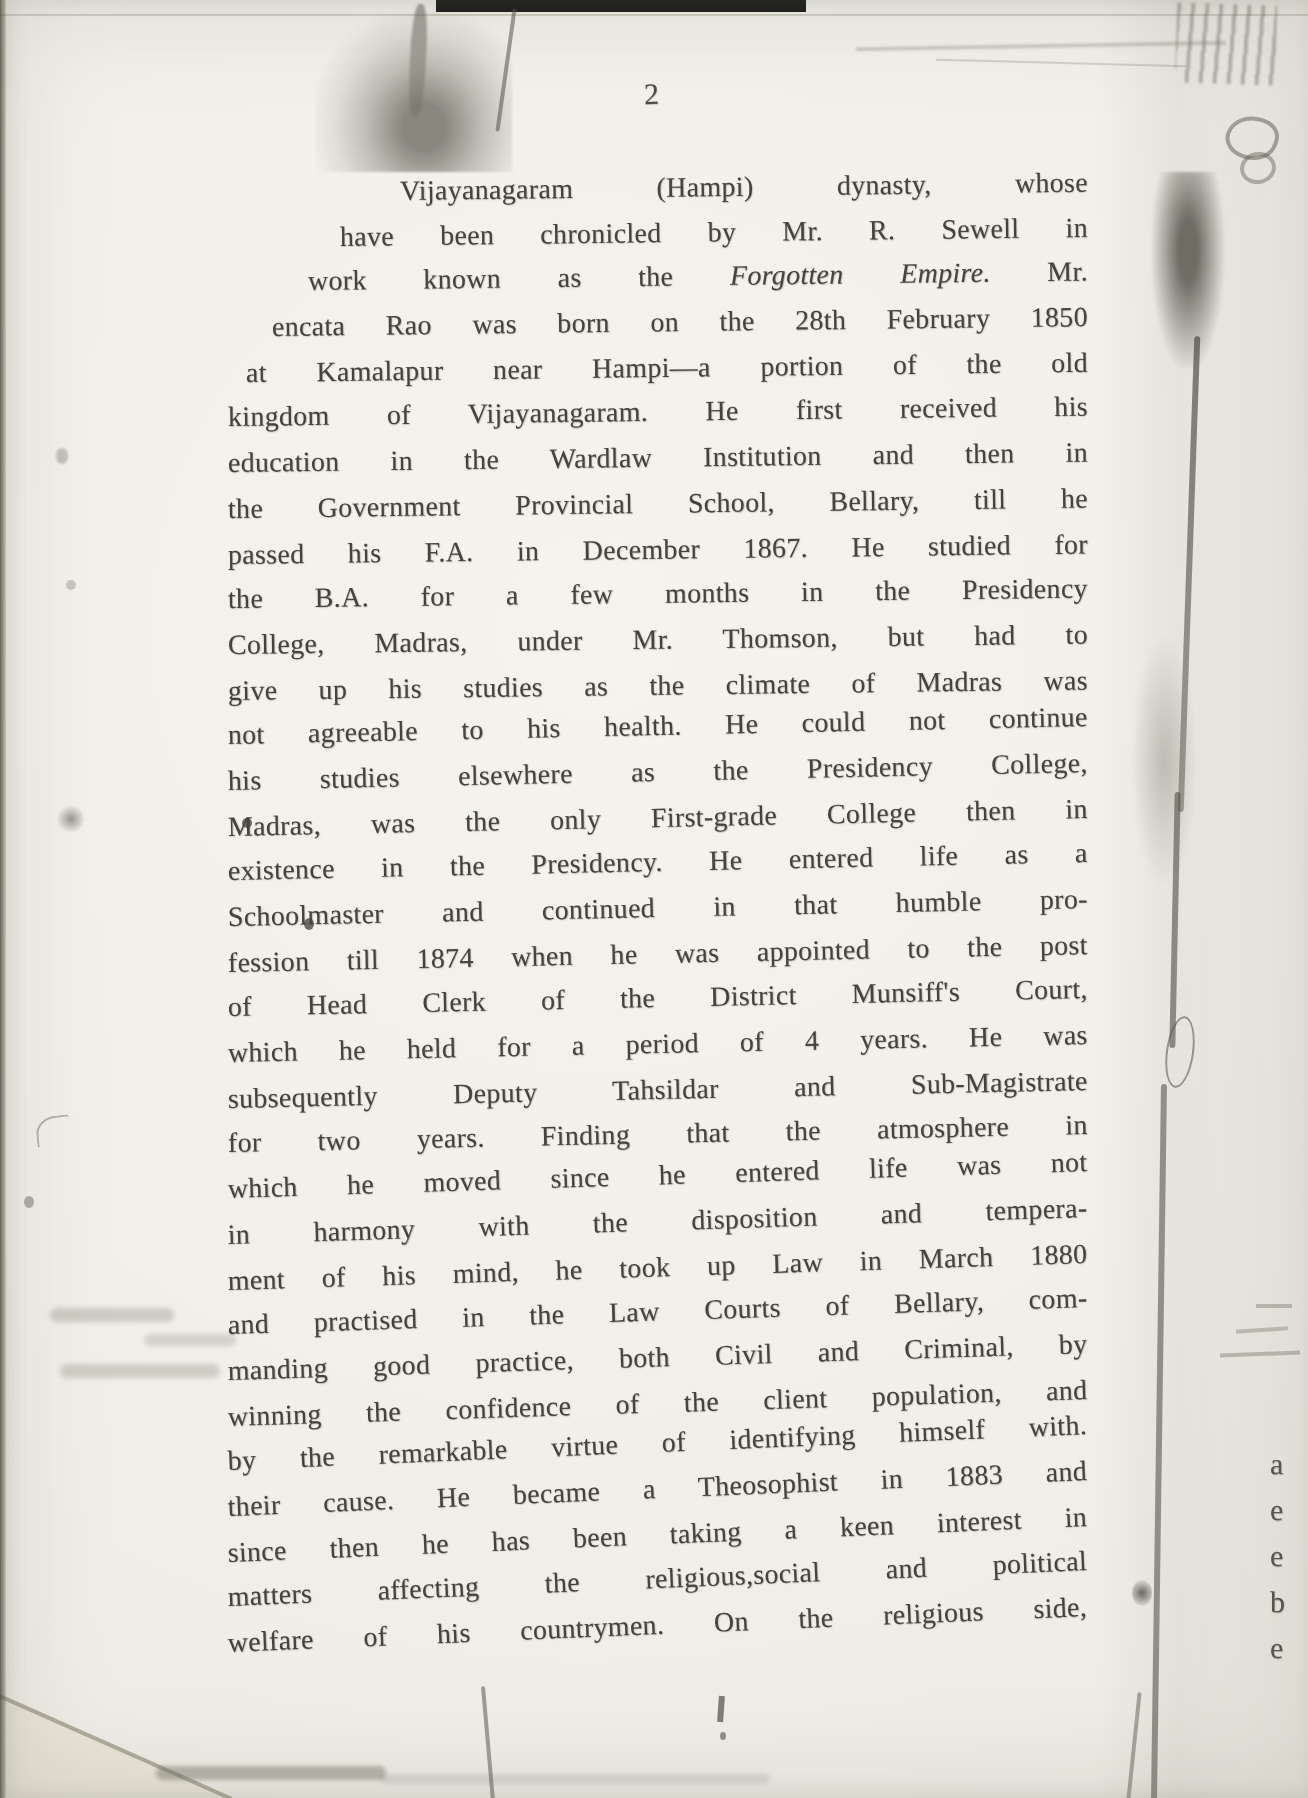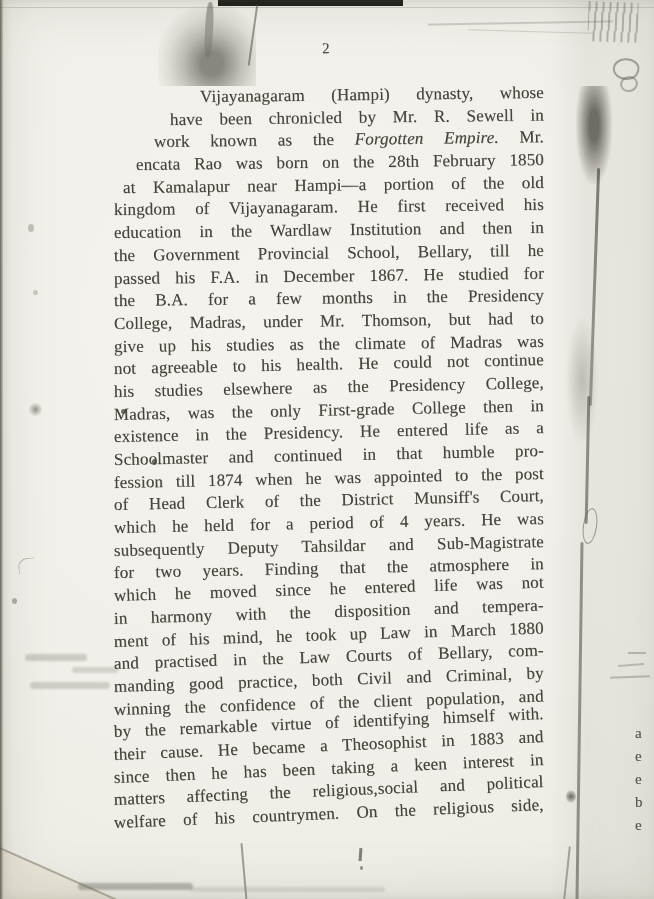--- a/index.html
+++ b/index.html
@@ -13,21 +13,21 @@
   }
   .page::after{
     content:"";position:absolute;inset:0;pointer-events:none;
     box-shadow:inset 0 0 55px rgba(125,122,108,.22), inset 4px 0 10px rgba(110,110,95,.18);
   }
   .art{position:absolute;}
 
   
   .text-block{
     position:absolute;left:114px;top:86px;width:430px;
-    font-size:17px;line-height:22.7px;color:#45433c;
+    font-size:14px;line-height:22.7px;color:#45433c;
     letter-spacing:.15px;
     text-shadow:.3px .3px .6px rgba(72,70,62,.45);
   }
   .ln{
     text-align:justify;text-align-last:justify;
     height:22.7px;white-space:nowrap;white-space:normal;
     transform-origin:0 60%;
   }
   .ind1{margin-left:86px;} .ind2{margin-left:56px;} .ind3{margin-left:40px;}
   .ind4{margin-left:22px;} .ind5{margin-left:9px;}

